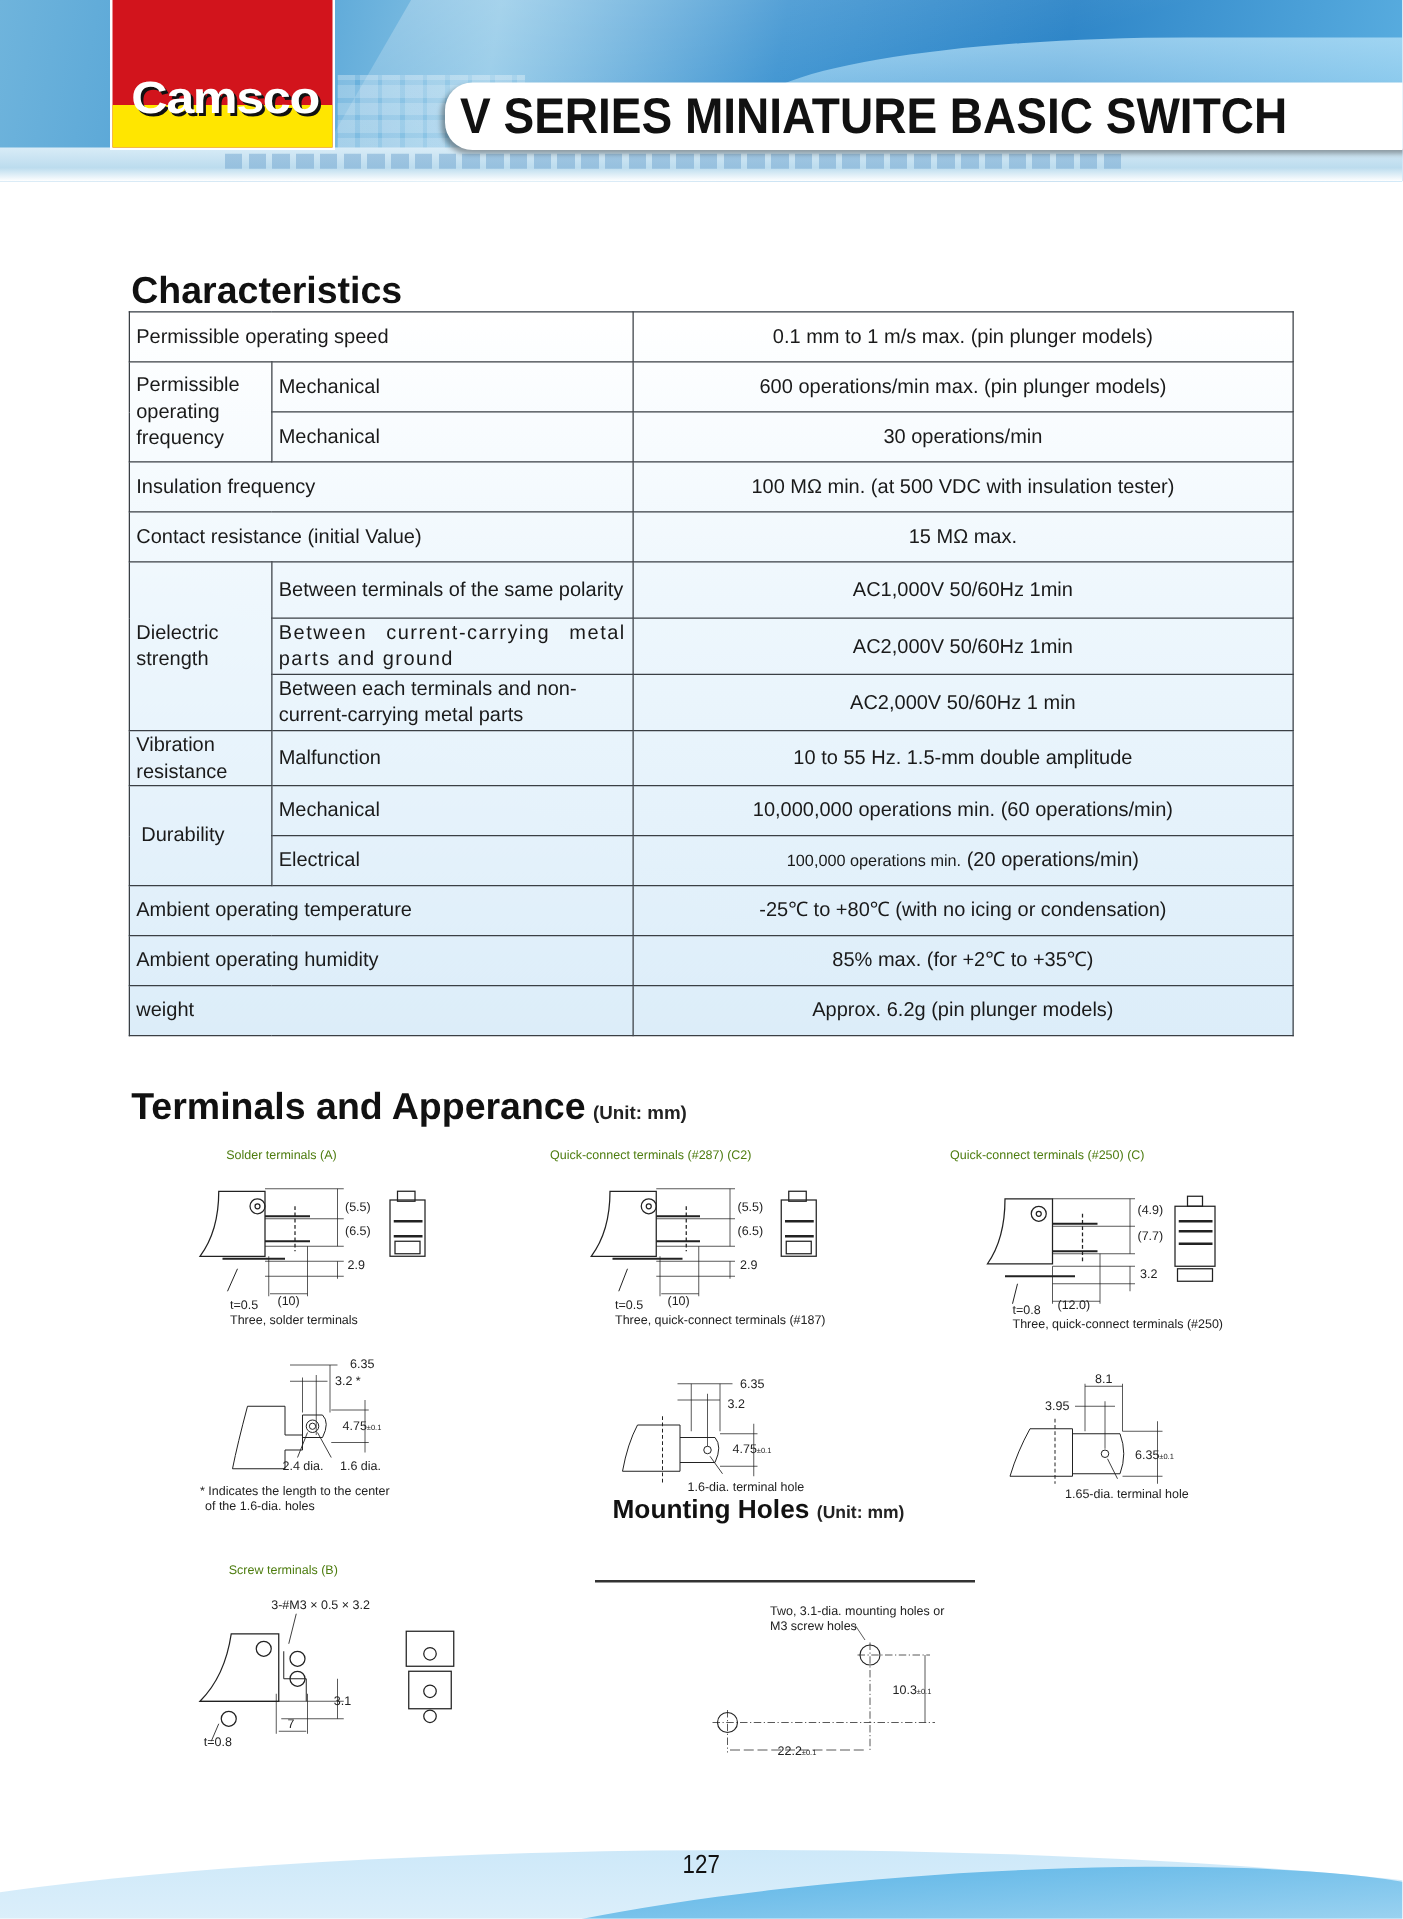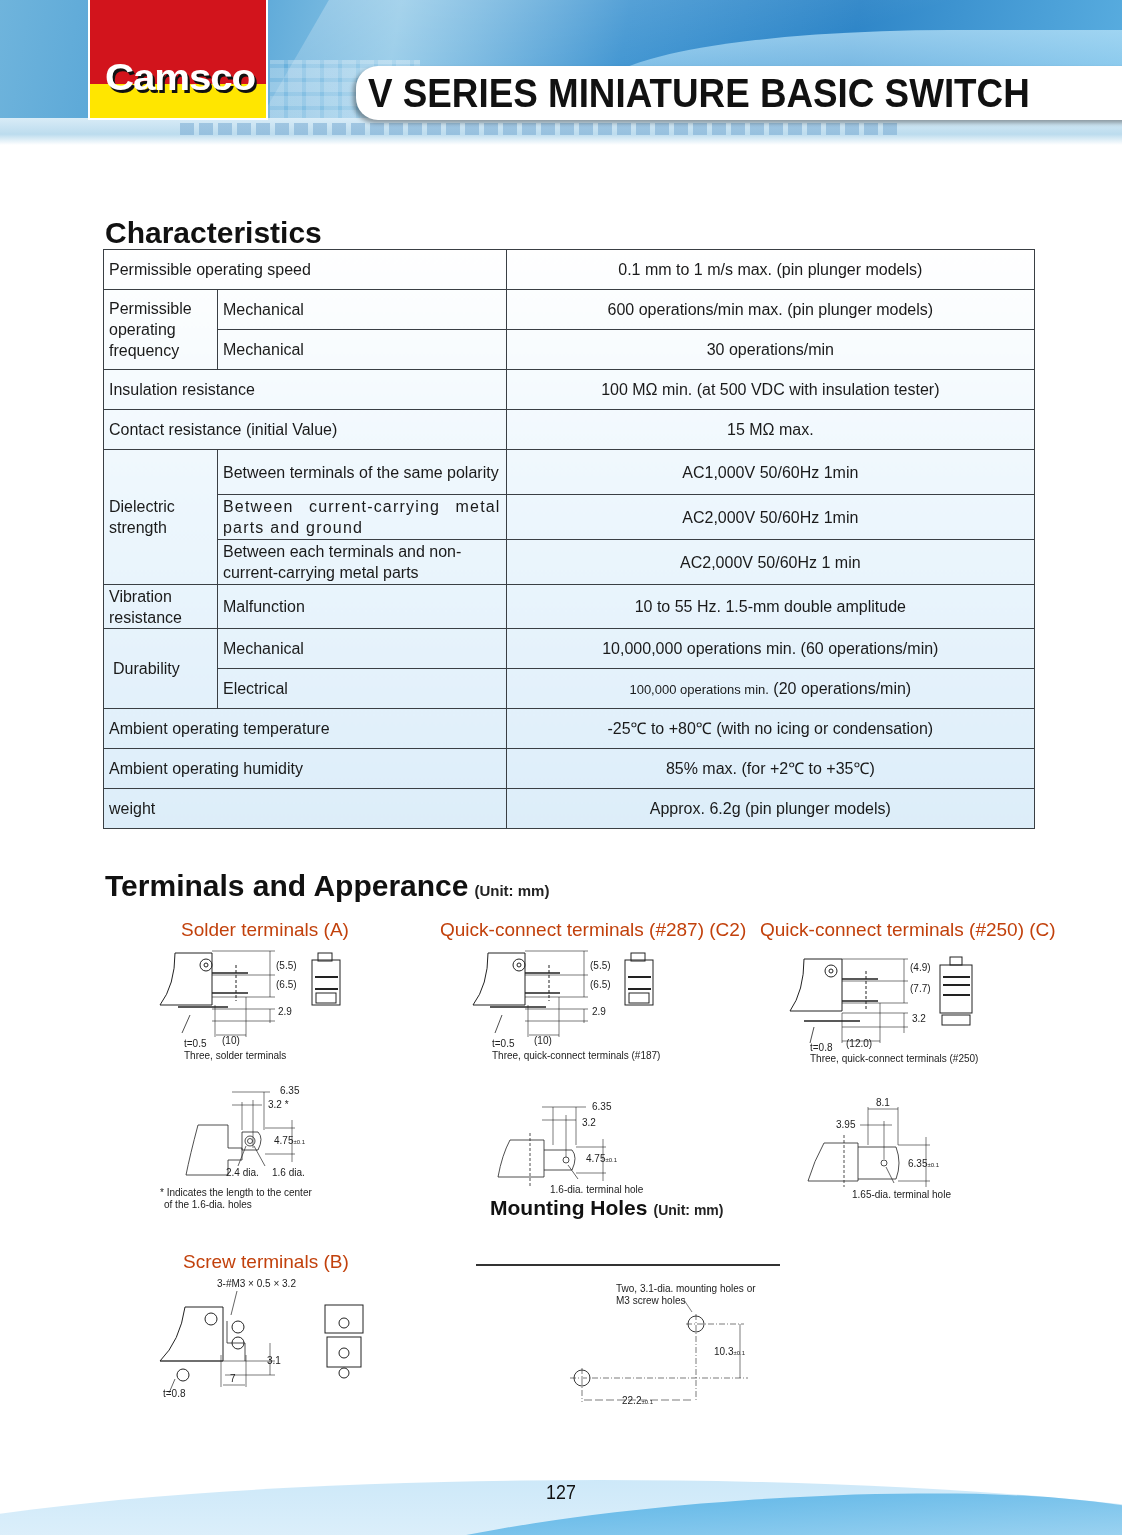--- a/index.html
+++ b/index.html
@@ -75,21 +75,21 @@
   table.spec td { border: 1.5px solid #3a3f44; padding: 0 5px; vertical-align: middle; line-height: 21px; }
   table.spec td.val { text-align: center; }
   table.spec tr.h40 td { height: 40px; }
   table.spec tr.h45 td { height: 45px; }
   table.spec tr.h44 td { height: 44px; }
   col.c1 { width: 114px; } col.c2 { width: 289px; } col.c3 { width: 529px; }
   .justify { text-align: justify; text-align-last: left; letter-spacing: 1.2px; }
   .small { font-size: 13px; }
 
   
-  .caption { position: absolute; font-size: 19px; color: #c2410c; white-space: nowrap; }
+  .caption { position: absolute; font-size: 10px; color: #4d7c0f; white-space: nowrap; }
   .diagram { position: absolute; }
   .diagram svg { overflow: visible; }
   .dlabel { font-family: "Liberation Sans", sans-serif; font-size: 10px; fill: #222; }
   .dnote { font-family: "Liberation Sans", sans-serif; font-size: 10px; fill: #222; }
   .sub { font-size: 6px; }
 
   .mount-heading {
     position: absolute; left: 490px; top: 1196px; font-weight: bold; font-size: 21px; color: #111;
   }
   .mount-heading .unit-note { font-size: 14px; }
@@ -144,21 +144,21 @@
   <tr class="h40">
     <td rowspan="2">Permissible operating frequency</td>
     <td>Mechanical</td>
     <td class="val">600 operations/min max. (pin plunger models)</td>
   </tr>
   <tr class="h40">
     <td>Mechanical</td>
     <td class="val">30 operations/min</td>
   </tr>
   <tr class="h40">
-    <td colspan="2">Insulation resistance</td>
+    <td colspan="2">Insulation frequency</td>
     <td class="val">100 MΩ min. (at 500 VDC with insulation tester)</td>
   </tr>
   <tr class="h40">
     <td colspan="2">Contact resistance (initial Value)</td>
     <td class="val">15 MΩ max.</td>
   </tr>
   <tr class="h45">
     <td rowspan="3">Dielectric strength</td>
     <td>Between terminals of the same polarity</td>
     <td class="val">AC1,000V 50/60Hz  1min</td>

